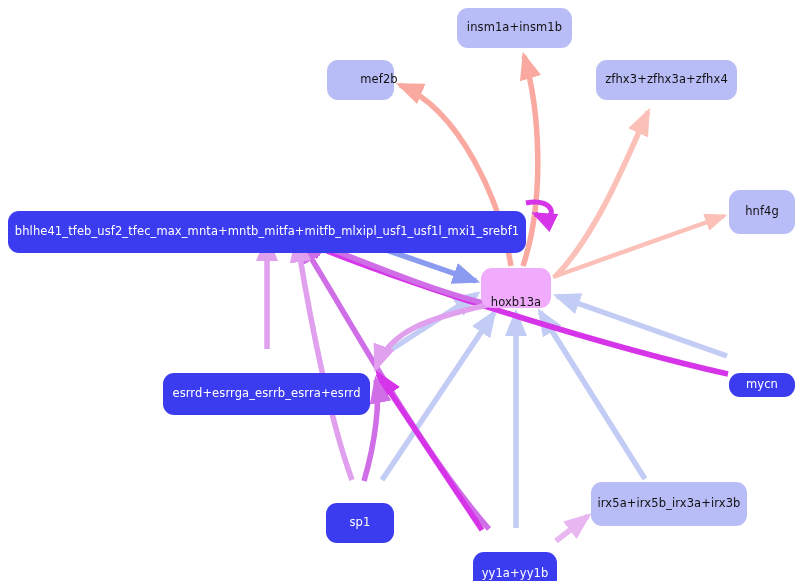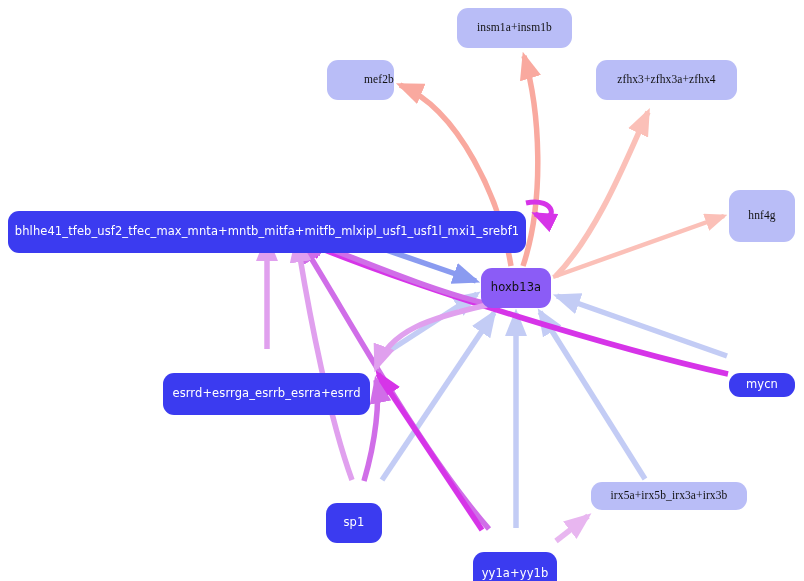--- a/index.html
+++ b/index.html
@@ -38,25 +38,25 @@
     user-select: none;
   }
   .node.strong {
     background: #3b3bf0;
     color: #ffffff;
     margin-top: 21px;
   }
   .node.light {
     background: #b9bdf7;
     color: #111111;
-    font-family: Liberation Serif, serif;
   }
   .node.salmon {
-    background: #8b5cf6;
+    background: #f0abfc;
     color: #111111;
+    align-items: flex-end;
   }
   .node-label {
     pointer-events: none;
   }
 </style>
 </head>
 <body>
 
 <div id="canvas">
 
@@ -134,35 +134,35 @@
   </div>
   <div class="node light" id="n-insm1" style="left: 457px; top: 8px; width: 115px; height: 40px;">
     <span class="node-label">insm1a+insm1b</span>
   </div>
   <div class="node light" id="n-mef2b" style="left: 327px; top: 60px; width: 67px; height: 40px; padding-left: 37px;">
     <span class="node-label">mef2b</span>
   </div>
   <div class="node light" id="n-zfhx3" style="left: 596px; top: 60px; width: 141px; height: 40px;">
     <span class="node-label">zfhx3+zfhx3a+zfhx4</span>
   </div>
-  <div class="node light" id="n-hnf4g" style="left: 729px; top: 190px; width: 66px; height: 52px;">
+  <div class="node light" id="n-hnf4g" style="left: 729px; top: 190px; width: 66px; height: 44px;">
     <span class="node-label">hnf4g</span>
   </div>
   <div class="node salmon" id="n-hoxb13a" style="left: 481px; top: 268px; width: 70px; height: 40px;">
     <span class="node-label">hoxb13a</span>
   </div>
   <div class="node strong" id="n-mycn" style="left: 729px; top: 352px; width: 66px; height: 24px;">
     <span class="node-label">mycn</span>
   </div>
   <div class="node strong" id="n-esrr" style="left: 163px; top: 352px; width: 207px; height: 42px;">
     <span class="node-label">esrrd+esrrga_esrrb_esrra+esrrd</span>
   </div>
-  <div class="node strong" id="n-sp1" style="left: 326px; top: 482px; width: 56px; height: 40px;">
+  <div class="node strong" id="n-sp1" style="left: 326px; top: 482px; width: 68px; height: 40px;">
     <span class="node-label">sp1</span>
   </div>
-  <div class="node light" id="n-irx5" style="left: 591px; top: 482px; width: 156px; height: 28px;">
+  <div class="node light" id="n-irx5" style="left: 591px; top: 482px; width: 156px; height: 44px;">
     <span class="node-label">irx5a+irx5b_irx3a+irx3b</span>
   </div>
   <div class="node strong" id="n-yy1" style="left: 473px; top: 531px; width: 84px; height: 44px;">
     <span class="node-label">yy1a+yy1b</span>
   </div>
 
 </div>
 
 </body></html>

